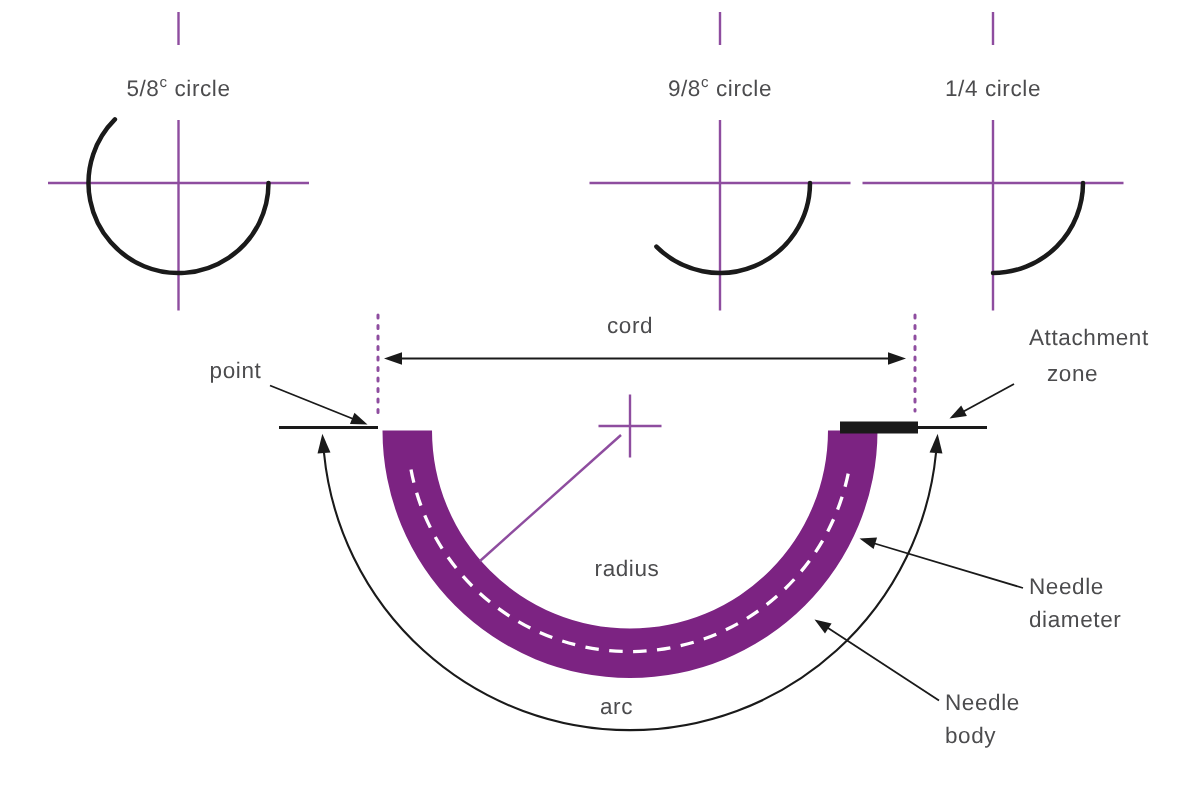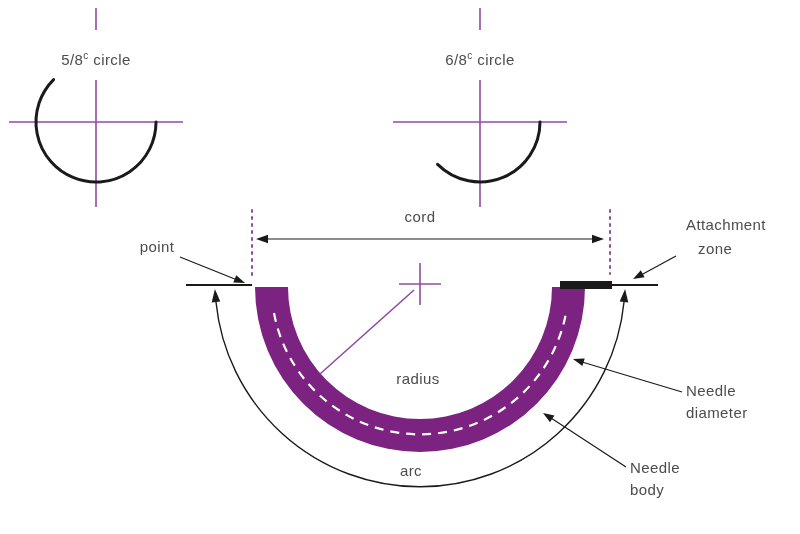--- a/index.html
+++ b/index.html
@@ -22,41 +22,50 @@
   .needle-fill{fill:var(--needle-purple,#7c2382);stroke:none;}
   .centerline{stroke:#ffffff;stroke-width:2.2;fill:none;stroke-dasharray:9 7;}
   text.lbl{font-family:"Liberation Sans",sans-serif;font-size:15px;fill:var(--text,#4c4c4e);letter-spacing:.4px;}
   #main-svg{position:absolute;left:0;top:204px;}
 </style>
 </head>
 <body>
 
 <div id="stage">
 
-  <div class="mini" style="left:1px">
+  <div class="mini" style="left:24px">
     <svg width="190" height="210" viewBox="0 0 190 210">
       <line class="pline" x1="95" y1="8" x2="95" y2="30"></line>
       <line class="pline" x1="95" y1="80" x2="95" y2="207"></line>
       <line class="pline" x1="8" y1="122" x2="182" y2="122"></line>
       <path class="ink-arc" d="M 52.6 79.6 A 60 60 0 1 0 155 122"></path>
     </svg>
     <div class="mini-label"><span>5/8</span><sup>c</sup><span> circle</span></div>
   </div>
 
 
   <div class="mini" style="left:385px">
     <svg width="190" height="210" viewBox="0 0 190 210">
       <line class="pline" x1="95" y1="8" x2="95" y2="30"></line>
       <line class="pline" x1="95" y1="80" x2="95" y2="207"></line>
       <line class="pline" x1="8" y1="122" x2="182" y2="122"></line>
       <path class="ink-arc" d="M 52.6 164.4 A 60 60 0 0 0 155 122"></path>
     </svg>
-    <div class="mini-label"><span>6/8</span><sup>c</sup><span> circle</span></div>
+    <div class="mini-label"><span>9/8</span><sup>c</sup><span> circle</span></div>
   </div>
 
+  <div class="mini" style="left:567px">
+    <svg width="190" height="210" viewBox="0 0 190 210">
+      <line class="pline" x1="95" y1="8" x2="95" y2="30"></line>
+      <line class="pline" x1="95" y1="80" x2="95" y2="207"></line>
+      <line class="pline" x1="8" y1="122" x2="182" y2="122"></line>
+      <path class="ink-arc" d="M 95 182 A 60 60 0 0 0 155 122"></path>
+    </svg>
+    <div class="mini-label"><span>1/4</span><sup></sup><span> circle</span></div>
+  </div>
 
   <svg id="main-svg" width="800" height="330" viewBox="0 0 800 330">
 
     <line class="pdot" x1="252" y1="6" x2="252" y2="73"></line>
     <line class="pdot" x1="610" y1="6" x2="610" y2="70"></line>
 
     <text class="lbl" x="420" y="18" text-anchor="middle">cord</text>
     <line class="leader" x1="266" y1="35" x2="594" y2="35"></line>
     <polygon class="ah" points="256,35 268,30.8 268,39.2"></polygon>
     <polygon class="ah" points="604,35 592,30.8 592,39.2"></polygon>

